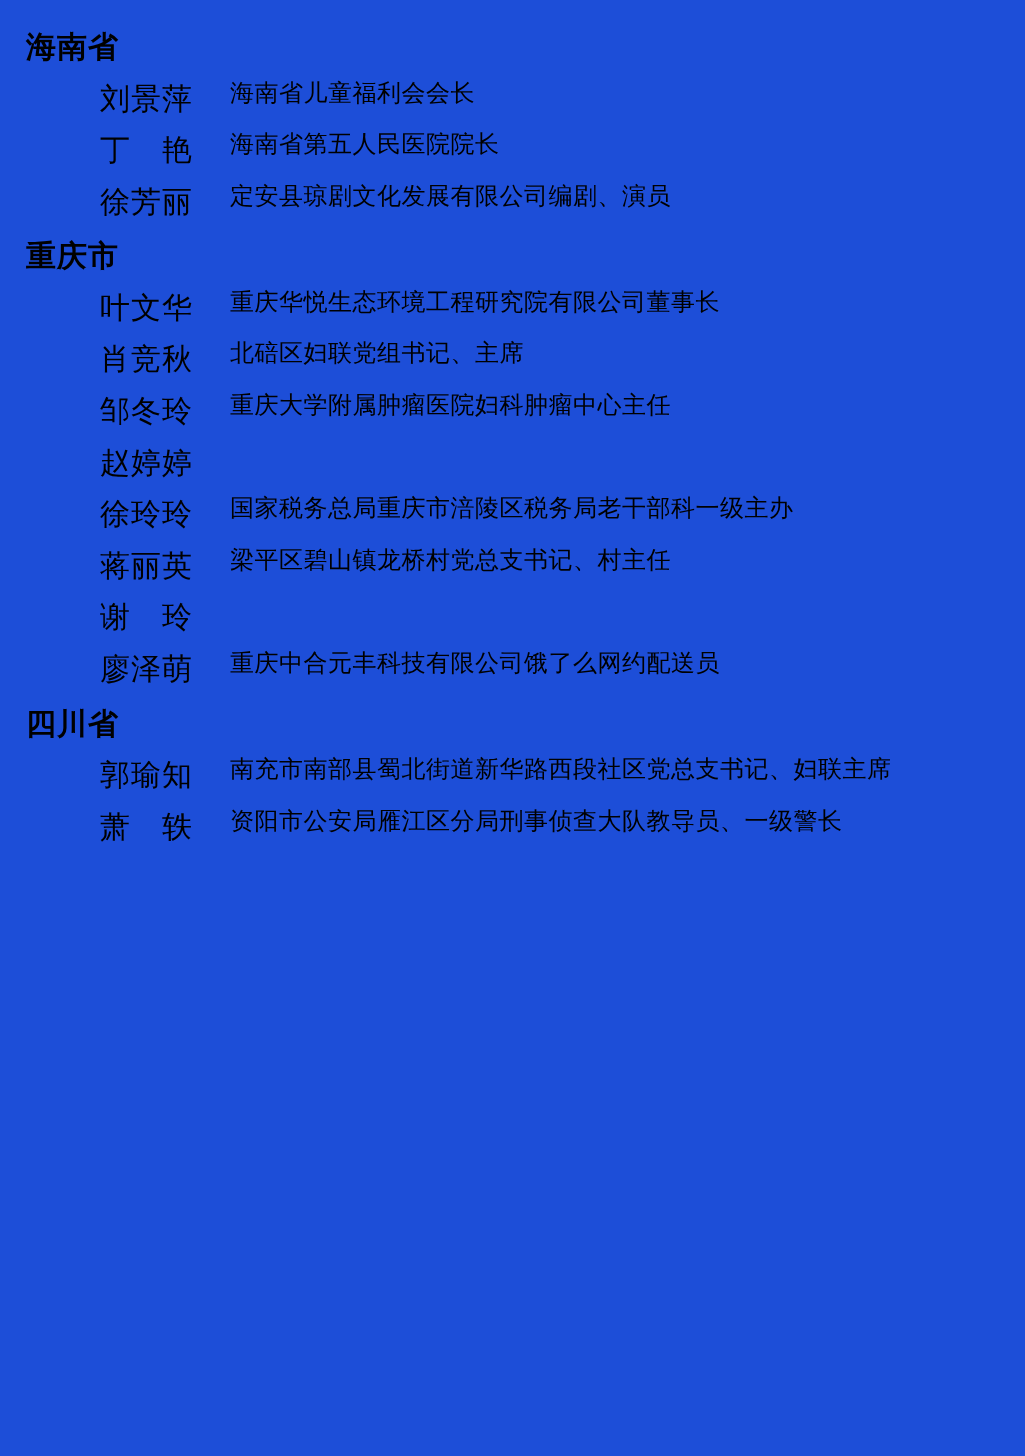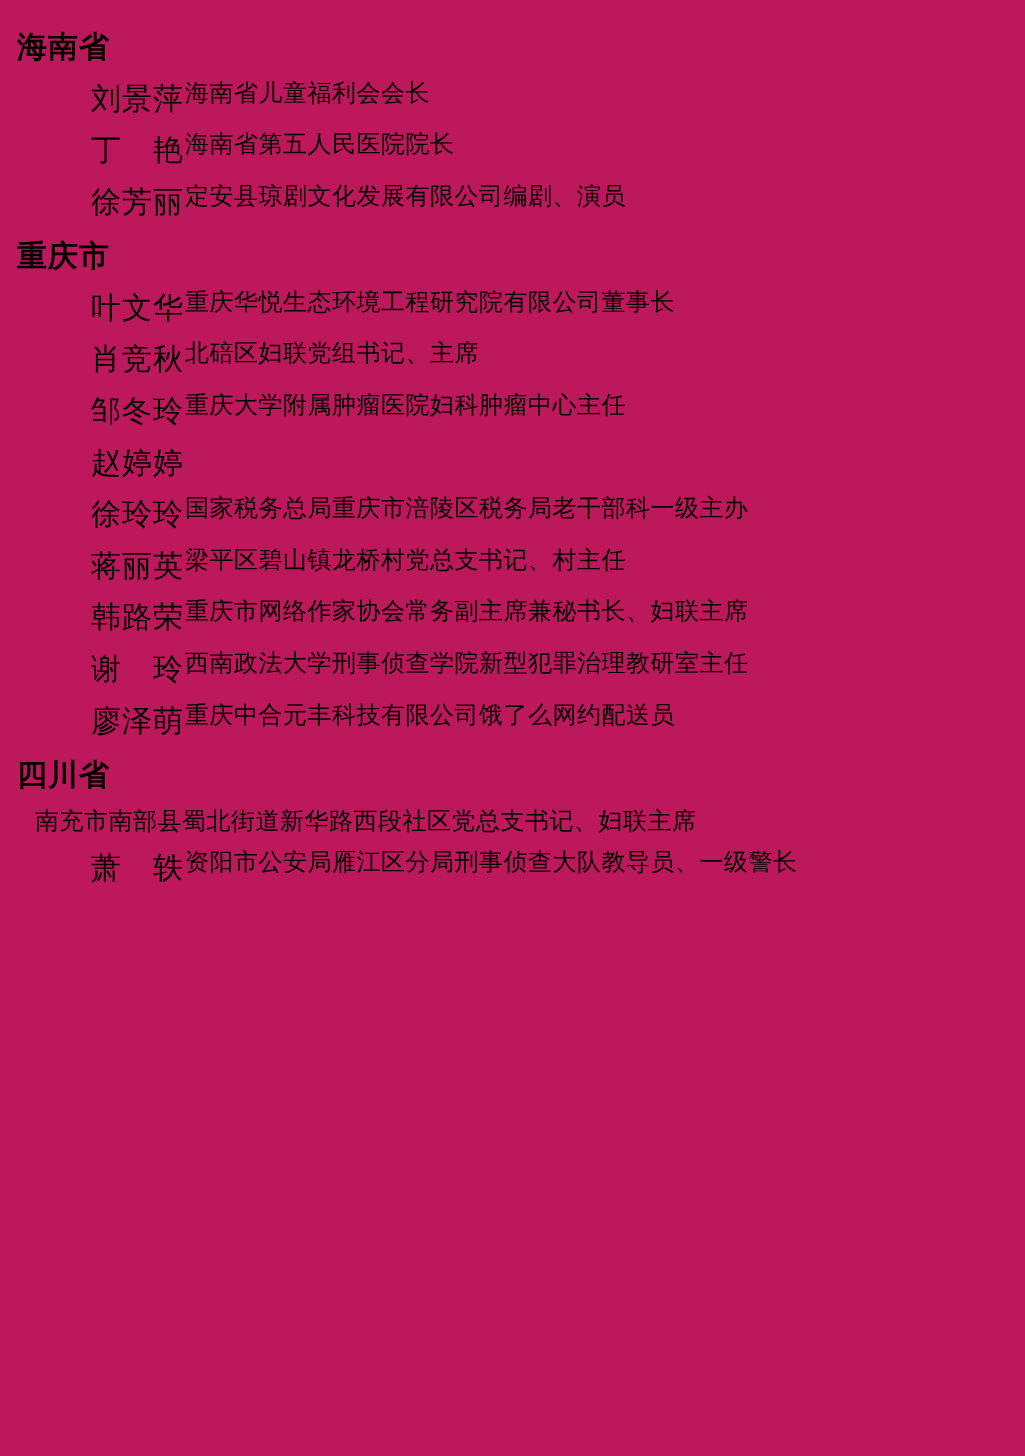--- a/index.html
+++ b/index.html
@@ -10,37 +10,38 @@
   body {
     width: 1025px;
     min-height: 1456px;
     font-family: "DejaVu Serif", "Liberation Serif", serif;
     color: #000000;
   }
   .page {
     width: 1025px;
     min-height: 1456px;
     box-sizing: border-box;
-    padding: 18px 30px 10px 17px;
-    background: #be185d;
+    padding: 18px 30px 10px 26px;
+    background: #1d4ed8;
   }
   .province {
     font-family: "DejaVu Sans", "Liberation Sans", sans-serif;
     font-weight: bold;
     font-size: 30px;
     line-height: 1.55;
     letter-spacing: 1px;
     margin: 6px 0 2px 0;
     white-space: nowrap;
   }
   .entry {
     display: flex;
     align-items: flex-start;
     margin: 0;
     padding: 0;
+    gap: 36px;
   }
   .entry-name {
     flex: 0 0 auto;
     width: 150px;
     box-sizing: border-box;
     padding-left: 74px;
     font-size: 30px;
     line-height: 1.72;
     letter-spacing: 1px;
     white-space: nowrap;
@@ -92,33 +93,29 @@
       </div>
       <div class="entry">
         <div class="entry-name">徐玲玲</div>
         <div class="entry-title">国家税务总局重庆市涪陵区税务局老干部科一级主办</div>
       </div>
       <div class="entry">
         <div class="entry-name">蒋丽英</div>
         <div class="entry-title">梁平区碧山镇龙桥村党总支书记、村主任</div>
       </div>
       <div class="entry">
-        <div class="entry-name">韩路荣</div>
-        <div class="entry-title">重庆市网络作家协会常务副主席兼秘书长、妇联主席</div>
-      </div>
-      <div class="entry">
         <div class="entry-name">谢　玲</div>
-        <div class="entry-title">西南政法大学刑事侦查学院新型犯罪治理教研室主任</div>
       </div>
       <div class="entry">
         <div class="entry-name">廖泽萌</div>
         <div class="entry-title">重庆中合元丰科技有限公司饿了么网约配送员</div>
       </div>
       <div class="province">四川省</div>
       <div class="entry">
+        <div class="entry-name">郭瑜知</div>
         <div class="entry-title">南充市南部县蜀北街道新华路西段社区党总支书记、妇联主席</div>
       </div>
       <div class="entry">
         <div class="entry-name">萧　轶</div>
         <div class="entry-title">资阳市公安局雁江区分局刑事侦查大队教导员、一级警长</div>
       </div>
     </div>
 </div>
 
 </body></html>

